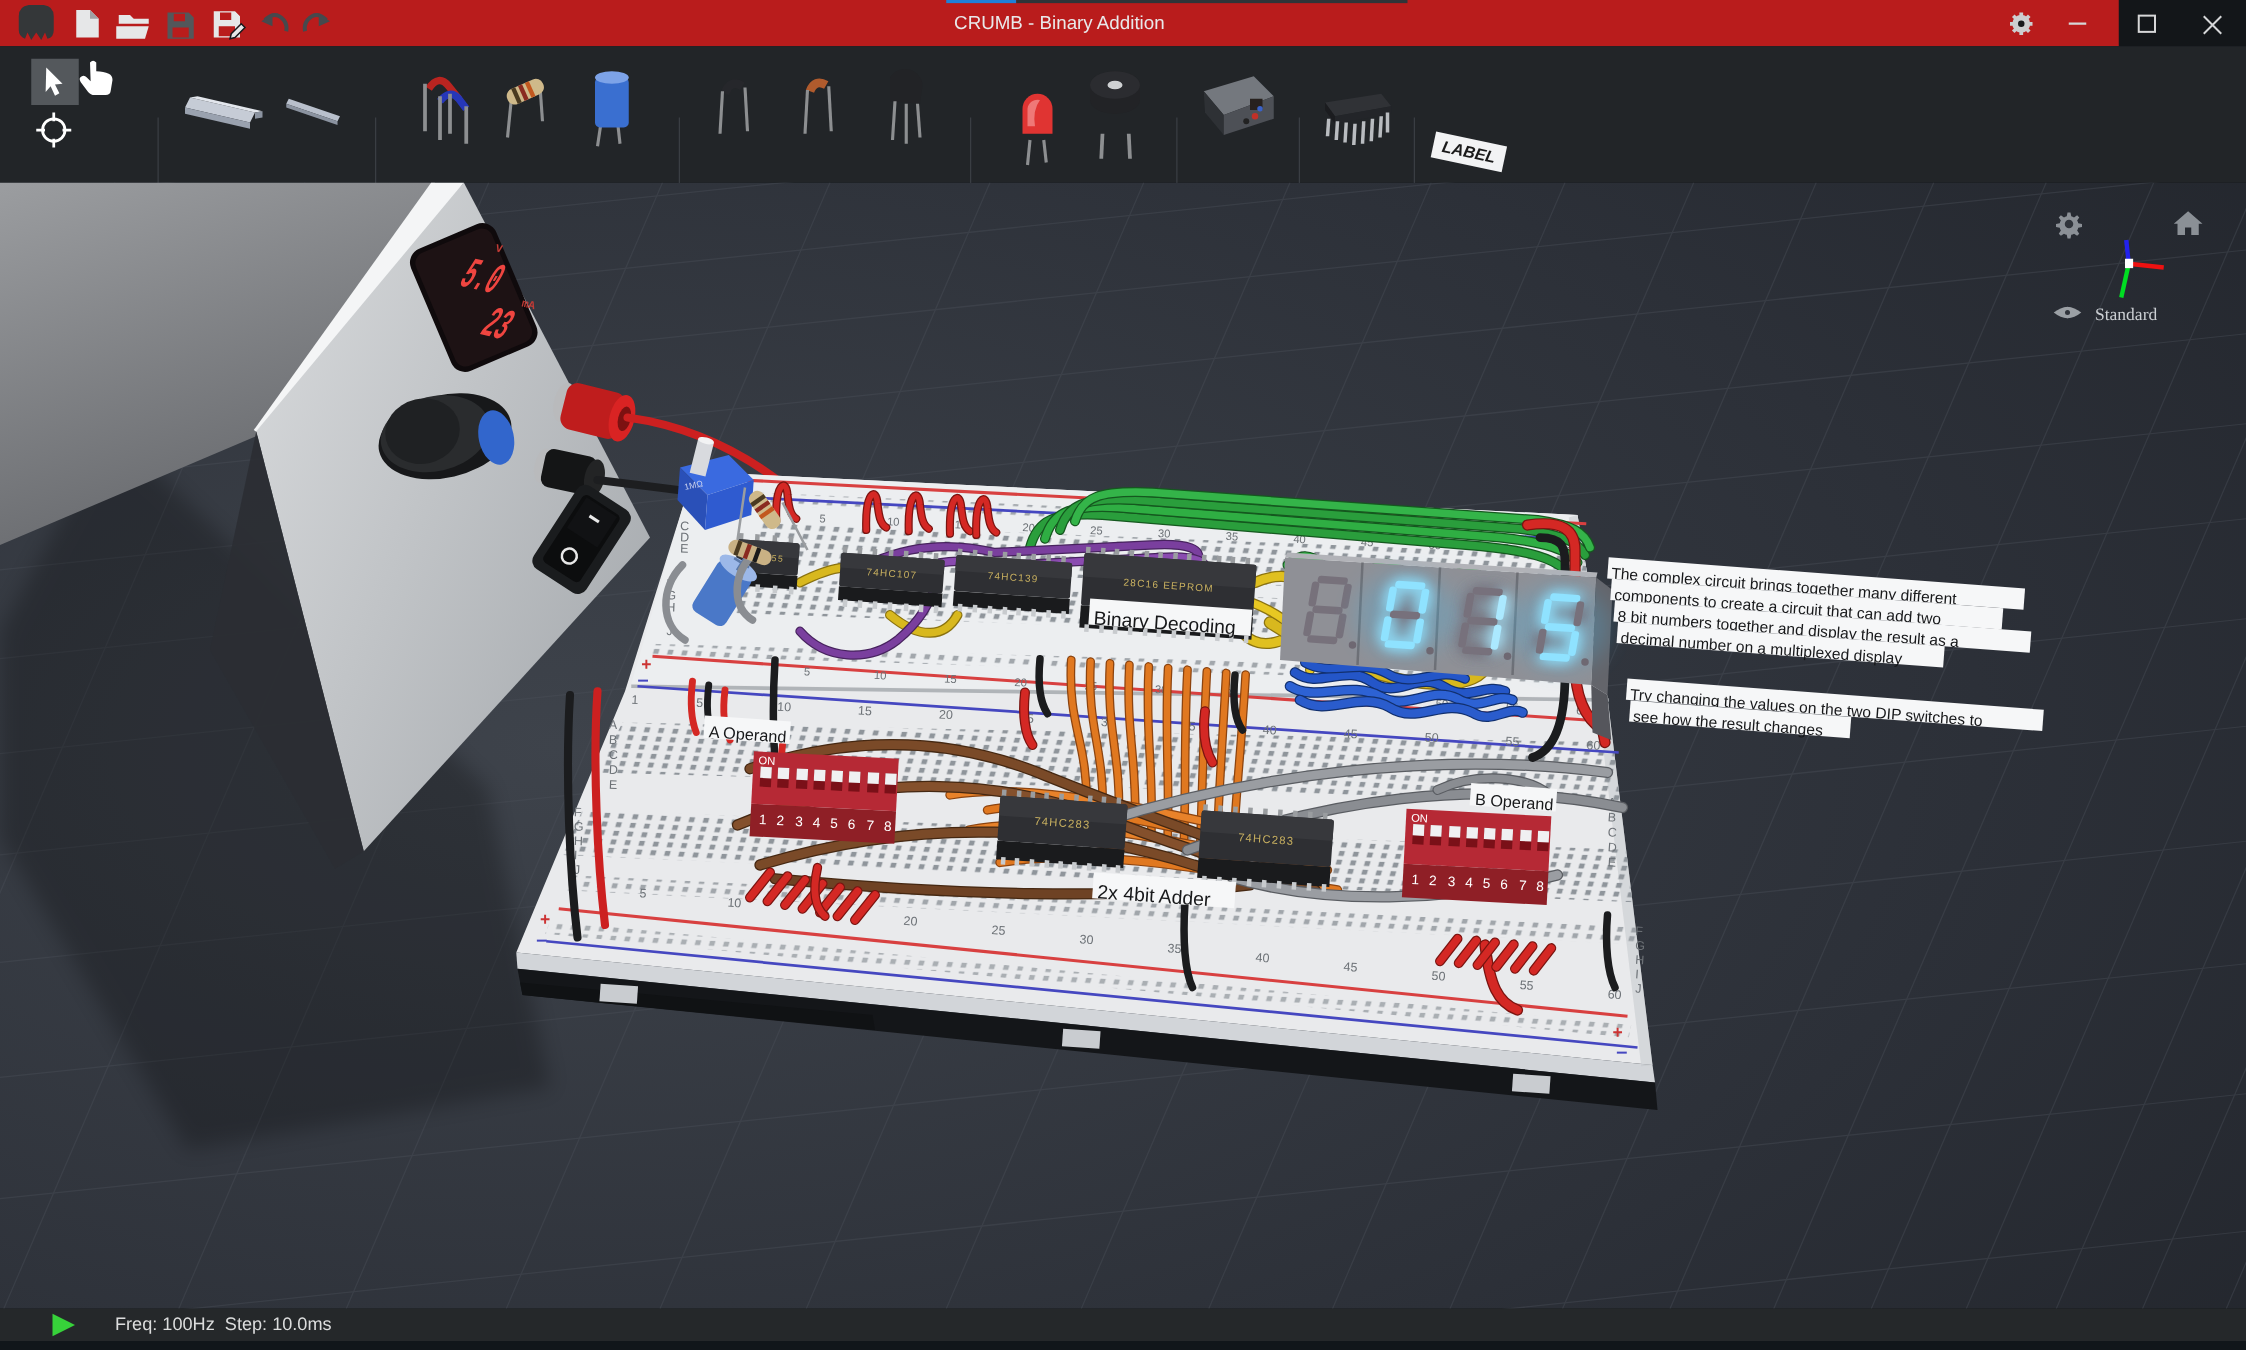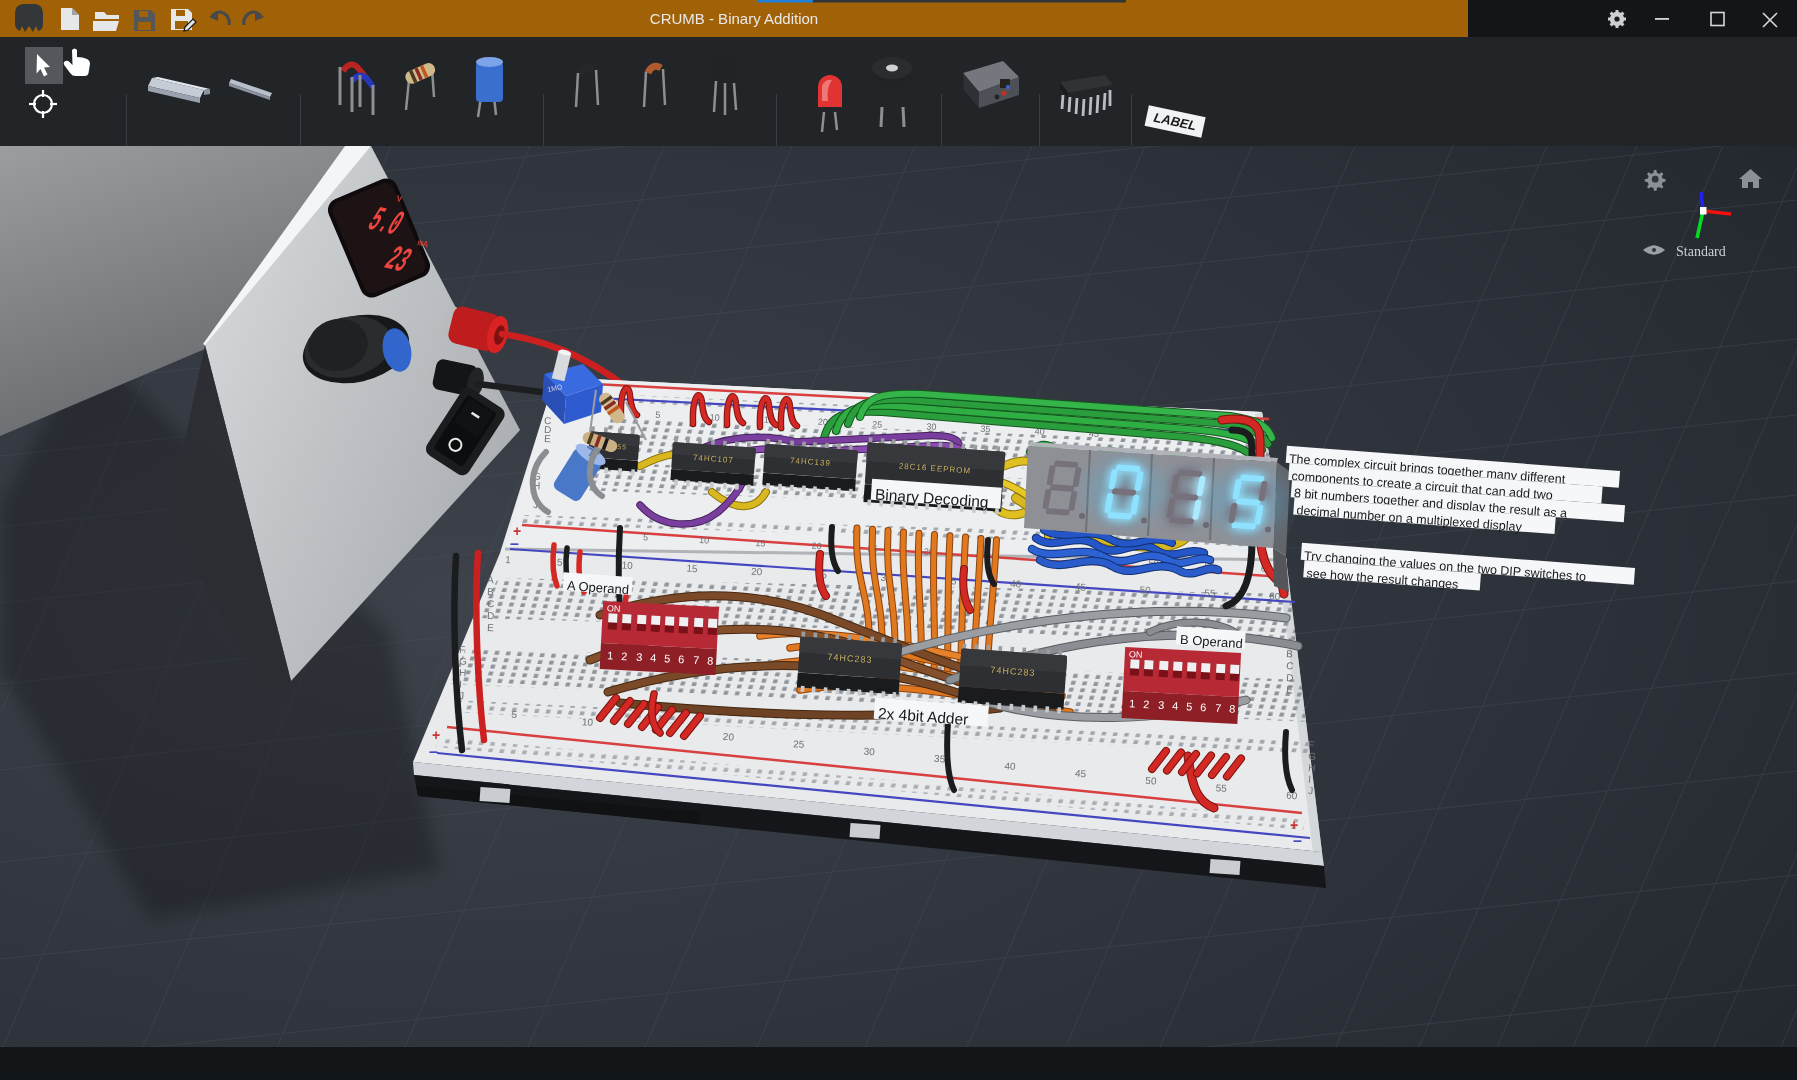--- a/index.html
+++ b/index.html
@@ -1,18 +1,18 @@
 <!DOCTYPE html>
 <html><head>
 <meta charset="utf-8">
 <style>
   html,body{margin:0;padding:0;background:#131619;}
   *{box-sizing:border-box;}
   #app{position:relative;width:1797px;height:1080px;overflow:hidden;font-family:"Liberation Sans",sans-serif;background:#131619;}
-  #titlebar{position:absolute;left:0;top:0;width:1468px;height:37px;background:#a16207;}
+  #titlebar{position:absolute;left:0;top:0;width:1695px;height:37px;background:#b91c1c;}
   #title{position:absolute;left:0;top:0;width:100%;text-align:center;line-height:37px;color:#e9e9ea;font-size:15px;}
   #toolbar{position:absolute;left:0;top:37px;width:1797px;height:109px;background:#222528;}
   .seclabel{position:absolute;top:124px;transform:translateX(-50%);color:#83878c;font-size:11.5px;letter-spacing:0.5px;}
   .divider{position:absolute;top:57px;height:70px;width:1px;background:#3a3e43;}
   #viewport{position:absolute;left:0;top:146px;width:1797px;height:901px;}
   #statusbar{position:absolute;left:0;top:1047px;width:1797px;height:26px;background:#25282a;}
   #statustext{position:absolute;left:92px;top:0;line-height:26px;color:#dcdddd;font-size:14.5px;}
   #bottomstrip{position:absolute;left:0;top:1073px;width:1797px;height:7px;background:#11161a;}
 </style>
 </head>
@@ -900,14 +900,20 @@
           <rect x="1700" y="207" width="6.5" height="7.5" fill="#fff"></rect>
         </g>
 <g fill="#9ba0a5">
           <path d="M1643 250 q11 -9 22 0 q-11 9 -22 0 z"></path>
           <circle cx="1654" cy="250" r="4.6"></circle>
           <circle cx="1654" cy="250" r="2" fill="#30343b"></circle>
         </g>
 <text x="1676" y="256" font-size="14" fill="#ccd0d4" font-family="Liberation Serif,serif">Standard</text>
       </g>
   </svg>
+  <div id="statusbar">
+    <svg width="80" height="26" style="position:absolute;left:0;top:0;">
+        <polygon points="42,4 60,13 42,22" fill="#37d23a"></polygon>
+      </svg>
+      <div id="statustext">Freq: 100Hz&nbsp;&nbsp;Step: 10.0ms</div>
+  </div>
   <div id="bottomstrip"></div>
 </div>
 
 </body></html>

